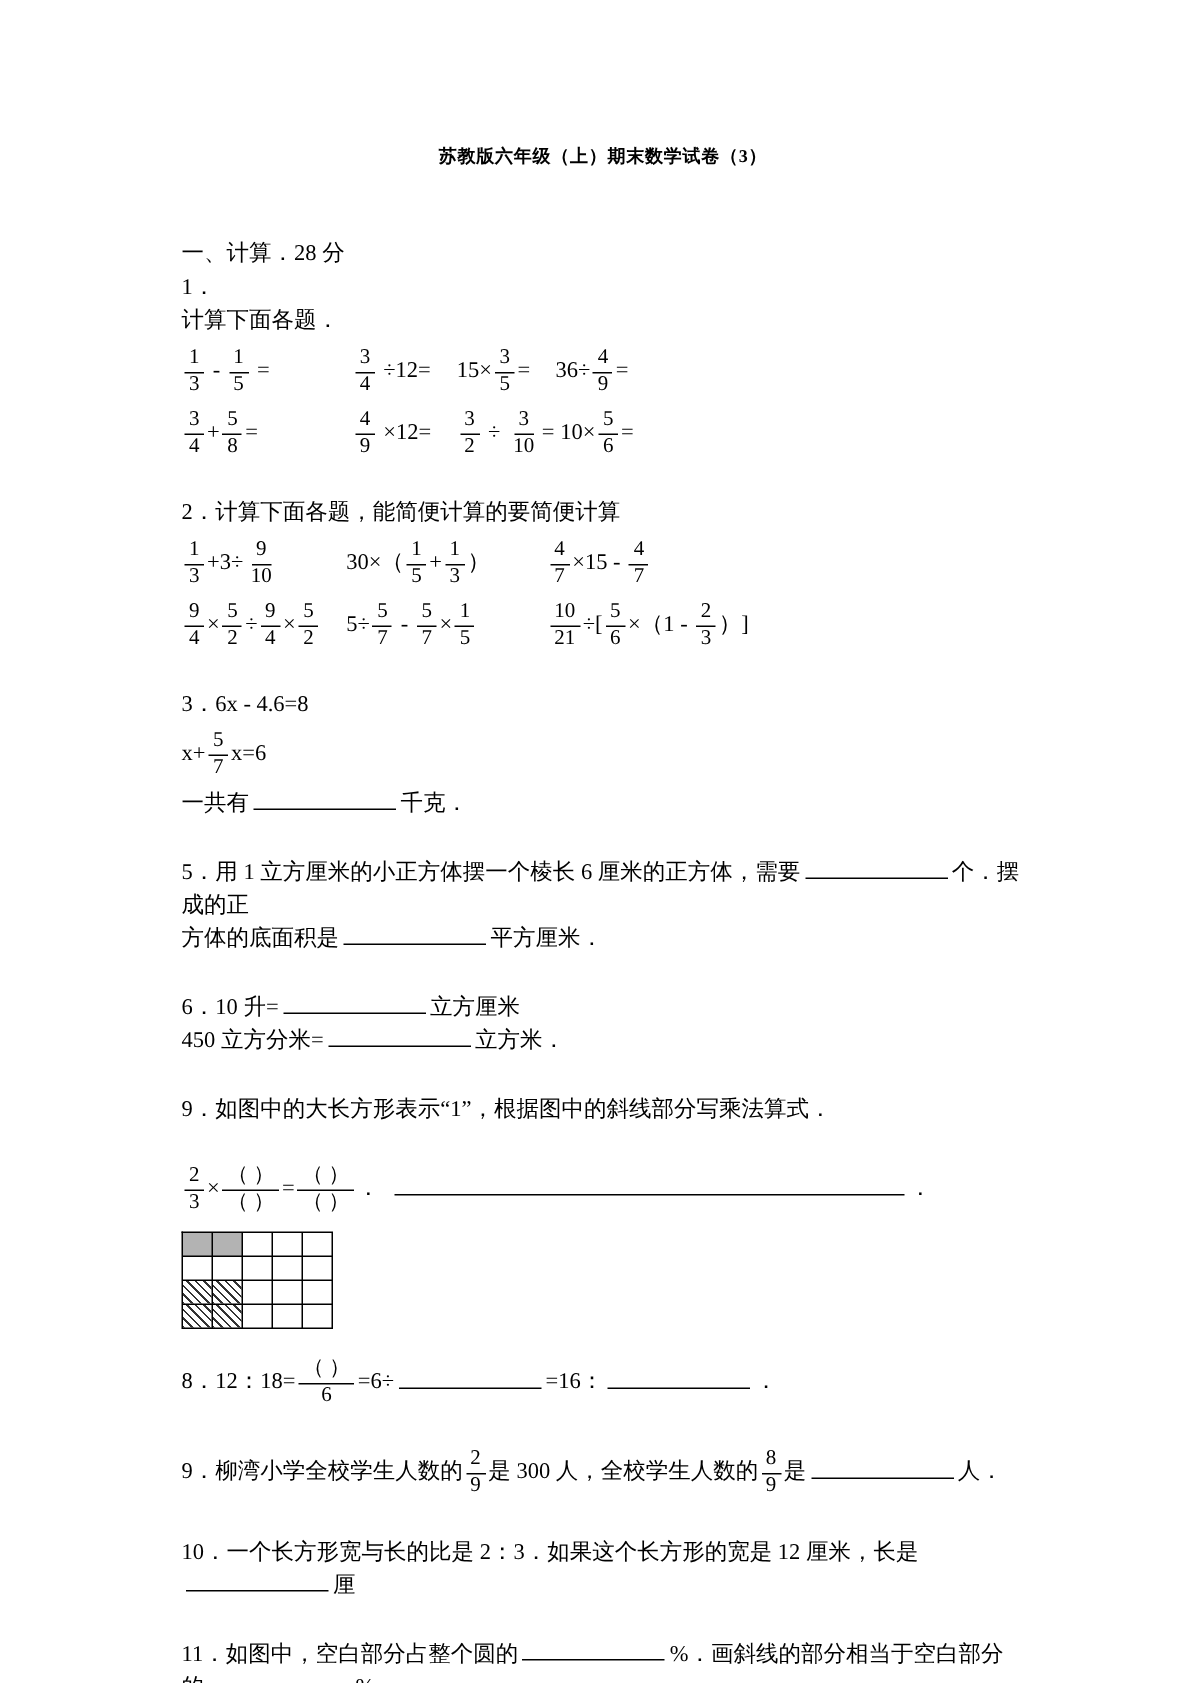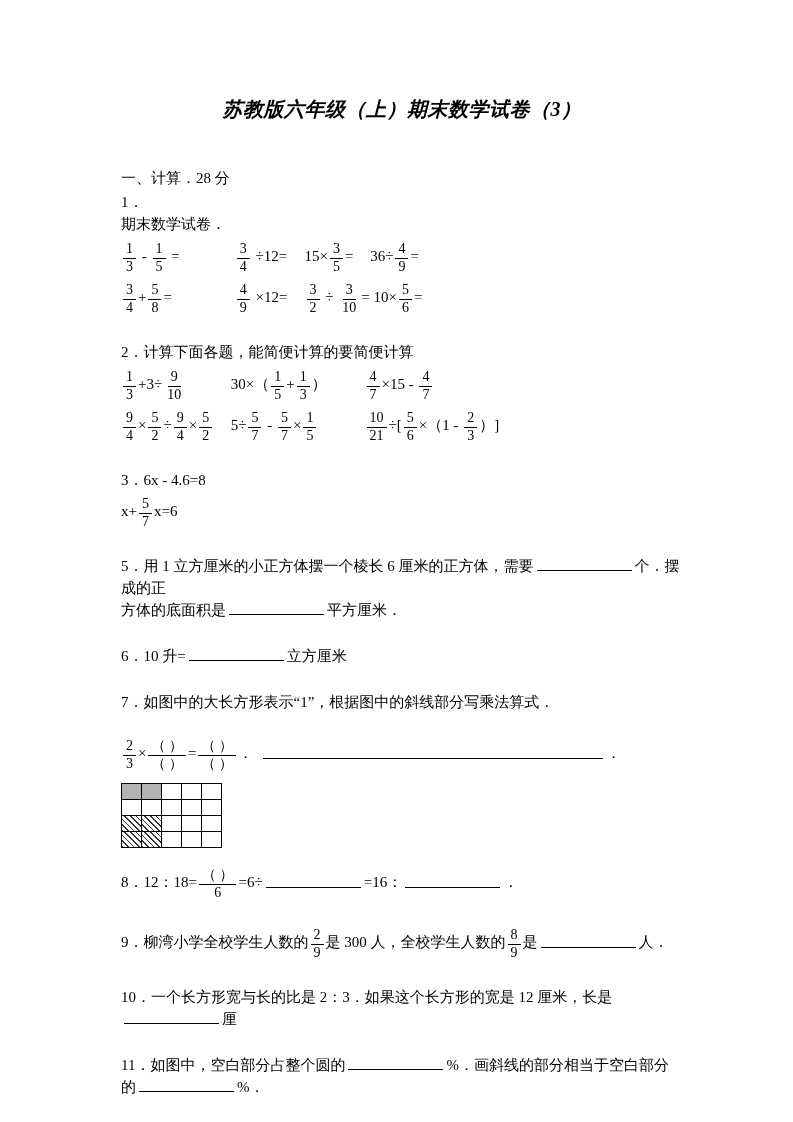--- a/index.html
+++ b/index.html
@@ -4,22 +4,22 @@
 <style>
   * { margin: 0; padding: 0; box-sizing: border-box; }
   html, body { background: #ffffff; }
   body {
     width: 793px; height: 1122px; overflow: hidden;
     font-family: "Liberation Serif", "DejaVu Serif", serif;
     color: #000;
   }
   .page { padding: 96px 110px 0 121px; font-size: 15px; }
   .title {
-    text-align: center; font-weight: bold; font-size: 20px;
-    margin-bottom: 46px; letter-spacing: 0.5px; font-style: italic;
+    text-align: center; font-weight: bold; font-size: 12px;
+    margin-bottom: 46px; letter-spacing: 0.5px;
   }
   .sec { font-weight: normal; margin-bottom: 3px; }
   .sec2 { margin-top: 28px; margin-bottom: 6px; }
   .tline { line-height: 22px; }
   .mline { margin: 4px 0; line-height: 24px; font-family: Liberation Serif, serif; }
   .mrow { margin: 5px 0; white-space: nowrap; }
   .expr { display: inline-block; vertical-align: middle; }
   .g1 .expr:nth-child(1) { min-width: 110px; }
   .g1 .expr:nth-child(2) { min-width: 66px; }
   .g1 .expr:nth-child(3) { min-width: 62px; }
@@ -49,21 +49,21 @@
 </style>
 </head>
 <body>
 
 <div class="page">
 
   <div class="title">苏教版六年级（上）期末数学试卷（3）</div>
 
   <div class="sec">一、计算．28 分</div>
   <div class="tline">1．</div>
-  <div class="tline">期末数学试卷．</div>
+  <div class="tline">计算下面各题．</div>
 
   <div class="mrow g1">
     <span class="expr"><span class="frac">
           <span class="num">1</span>
           <span class="den">3</span>
         </span> - <span class="frac">
           <span class="num">1</span>
           <span class="den">5</span>
         </span> =</span>
     <span class="expr"><span class="frac">
@@ -164,27 +164,29 @@
         </span>）]</span>
   </div>
 
   <div class="tline qgap">3．6x - 4.6=8</div>
   <div class="mline">x+<span class="frac">
         <span class="num">5</span>
         <span class="den">7</span>
       </span>x=6</div>
 
 
+  <div class="tline">一共有<span class="blank"></span>千克．</div>
 
   <div class="tline qgap">5．用 1 立方厘米的小正方体摆一个棱长 6 厘米的正方体，需要<span class="blank"></span>个．摆成的正</div>
   <div class="tline">方体的底面积是<span class="blank"></span>平方厘米．</div>
 
   <div class="tline qgap">6．10 升=<span class="blank"></span>立方厘米</div>
-
-  <div class="tline qgap">7．如图中的大长方形表示“1”，根据图中的斜线部分写乘法算式．</div>
+  <div class="tline">450 立方分米=<span class="blank"></span>立方米．</div>
+
+  <div class="tline qgap">9．如图中的大长方形表示“1”，根据图中的斜线部分写乘法算式．</div>
   <div class="mline qgap"><span class="frac">
         <span class="num">2</span>
         <span class="den">3</span>
       </span>×<span class="frac">
         <span class="num">（ ）</span>
         <span class="den">（ ）</span>
       </span>=<span class="frac">
         <span class="num">（ ）</span>
         <span class="den">（ ）</span>
       </span>．<span class="blank blank-long"></span>．</div>

